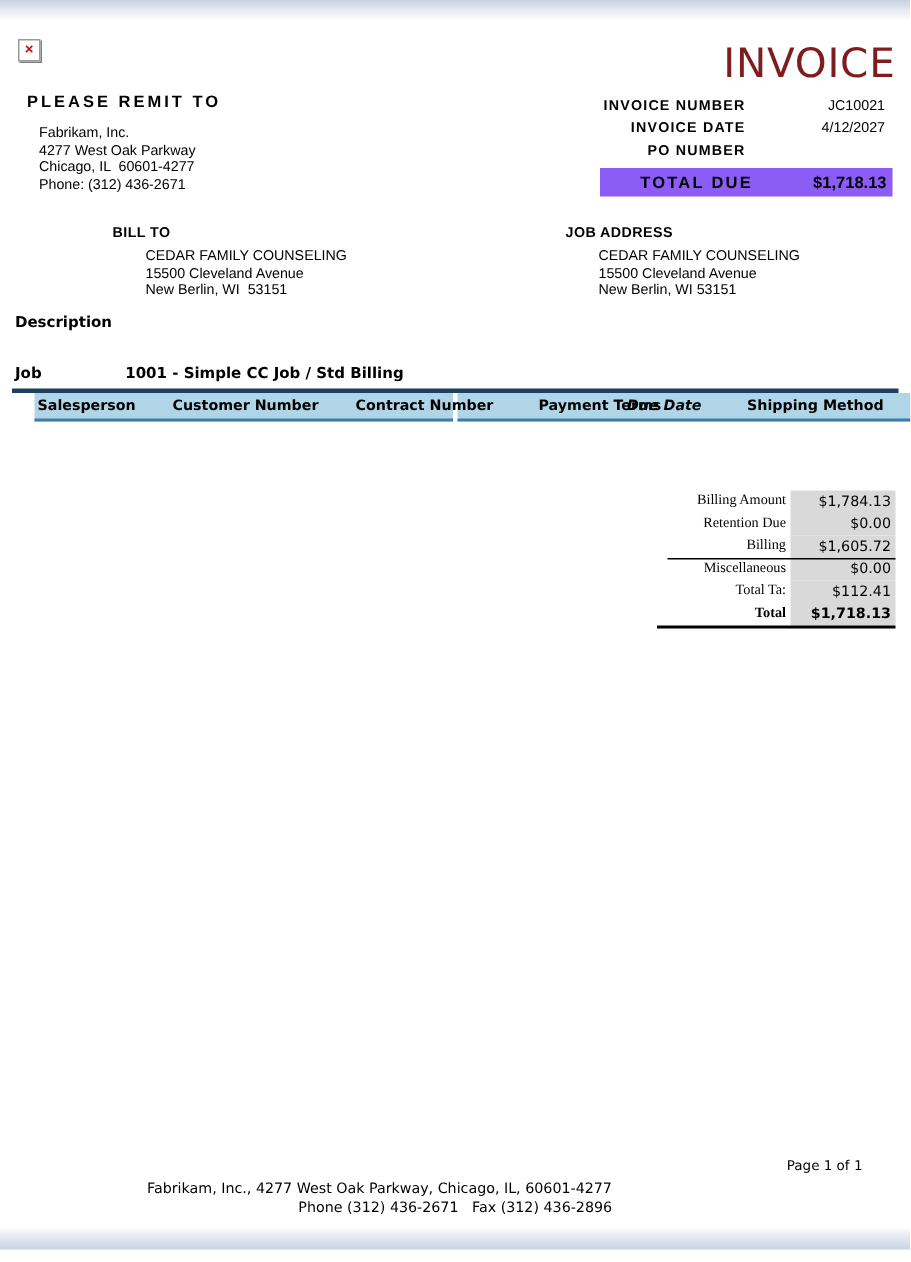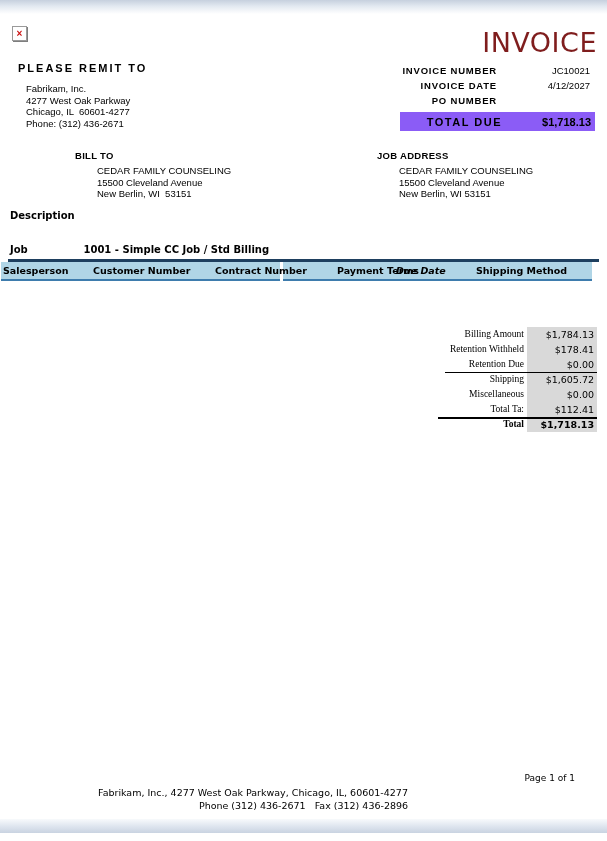--- a/index.html
+++ b/index.html
@@ -77,21 +77,21 @@
   .addr-block-lines { margin-top:4px; padding-left:22px; }
 
   .description-label {
     position:absolute; left:10px; top:210px; font-size:10px; font-weight:bold;
   }
   .job-row { position:absolute; left:10px; top:244px; font-size:10px; font-weight:bold; }
   .job-label { display:inline-block; width:70px; }
 
   .grid-top-border { position:absolute; left:8px; top:259px; width:591px; height:3px; background:#1e3f5f; }
   .grid-header {
-    position:absolute; left:1px; top:262px; width:484px; height:19px;padding-left:11px;
+    position:absolute; left:23px; top:262px; width:484px; height:19px;padding-left:11px;
   }
   .grid-header-band {
     position:absolute; top:0; height:19px; background:#b0d5e6; border-bottom:2px solid #3e7cad;
   }
   .band-left  { left:0; width:279px; }
   .band-right { left:282px; width:309px; }
   .grid-cell { position:absolute; font-size:9.5px; white-space:nowrap; }
   .grid-header .grid-cell { top:3px; font-weight:bold; }
   .grid-row { position:absolute; left:8px; top:283px; width:591px; height:14px; }
   .grid-row .grid-cell { top:2px; }
@@ -203,29 +203,25 @@
     <span class="grid-cell cx5">Shipping Method</span>
   </div>
 
 
   <div class="totals">
     <div class="totals-row">
       <span class="totals-label">Billing Amount</span>
       <span class="totals-value">$1,784.13</span>
     </div>
     <div class="totals-row">
-      <span class="totals-label">Retention Withheld</span>
-      <span class="totals-value">$178.41</span>
-    </div>
-    <div class="totals-row">
       <span class="totals-label">Retention Due</span>
       <span class="totals-value">$0.00</span>
     </div>
     <div class="totals-row">
-      <span class="totals-label">Shipping</span>
+      <span class="totals-label">Billing</span>
       <span class="totals-value">$1,605.72</span>
     </div>
     <div class="totals-row">
       <span class="totals-label">Miscellaneous</span>
       <span class="totals-value">$0.00</span>
     </div>
     <div class="totals-row">
       <span class="totals-label">Total Ta:</span>
       <span class="totals-value">$112.41</span>
     </div>

